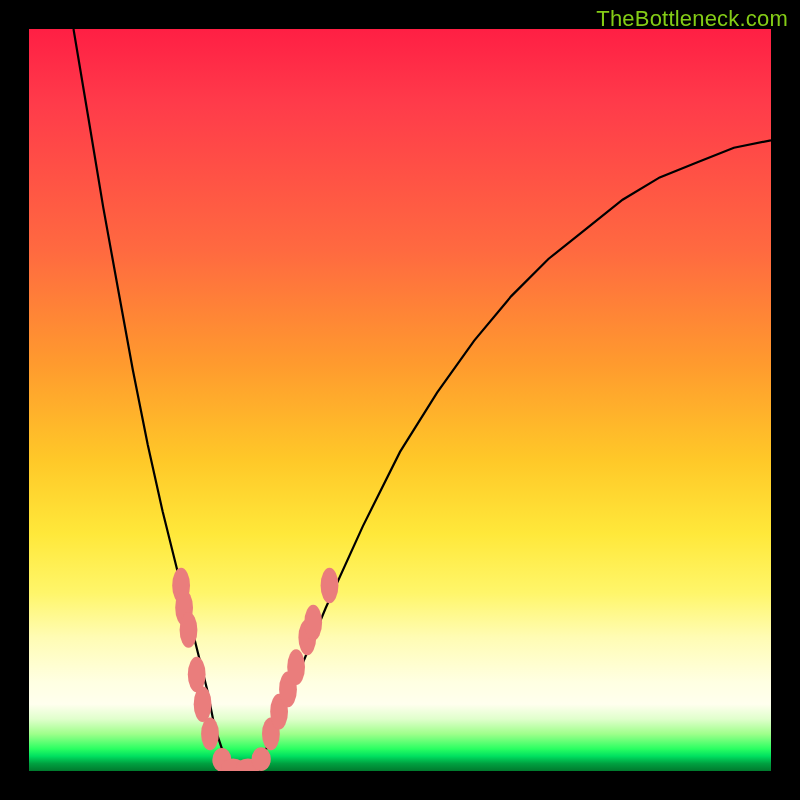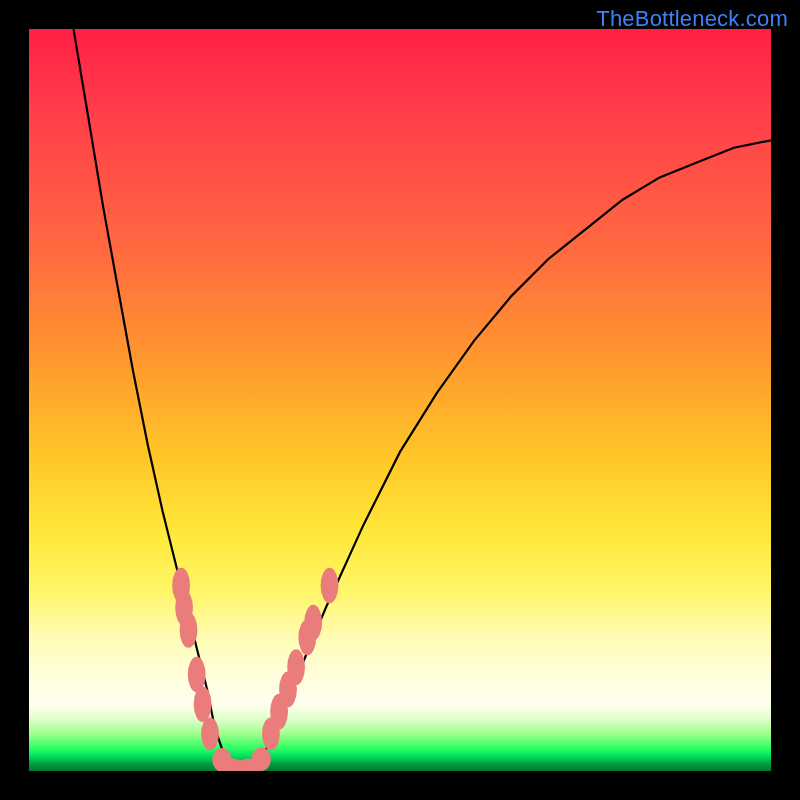--- a/index.html
+++ b/index.html
@@ -41,21 +41,21 @@
       #2bff62 97%,
       #00e060 98%,
       #00a040 99%,
       #007a2d 100%
     );
   }
   .attribution {
     position: absolute;
     top: 6px;
     right: 12px;
-    color: #3b82f6;
+    color: #84cc16;
     font-size: 22px;
     letter-spacing: 0.2px;
     user-select: none;
   }
   svg.curves {
     position: absolute;
     left: 0;
     top: 0;
     width: 742px;
     height: 742px;

